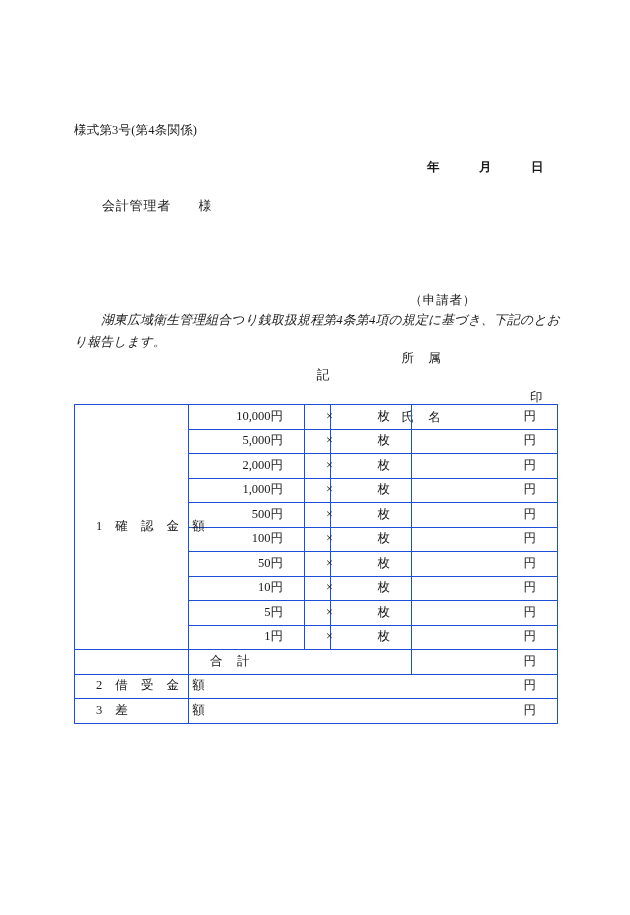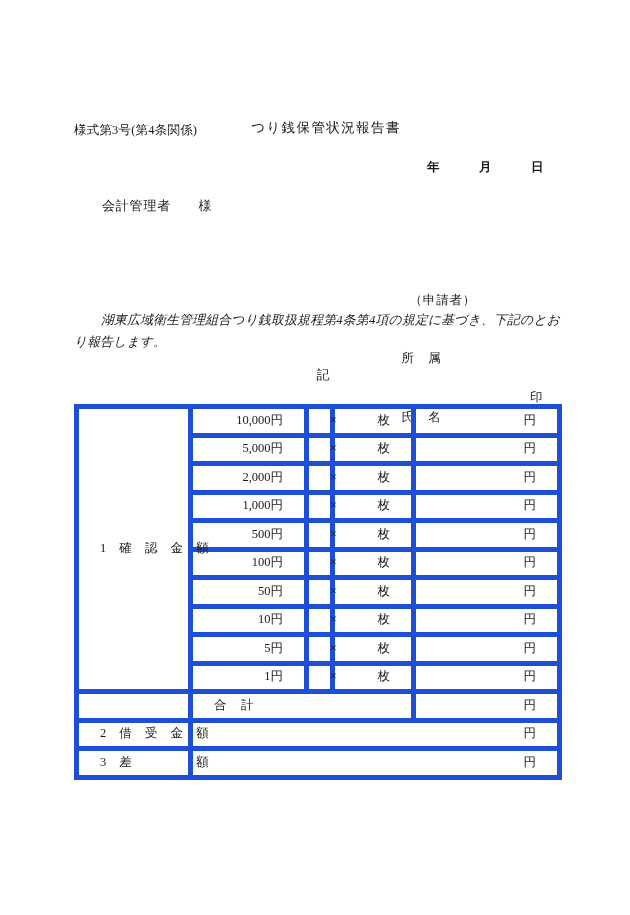--- a/index.html
+++ b/index.html
@@ -116,21 +116,21 @@
   .money-table {
     position: absolute;
     left: 74px;
     top: 404px;
     width: 483px;
     border-collapse: collapse;
     table-layout: fixed;
     font-size: 12.5px;
   }
   .money-table td {
-    border: 5px solid #1d4ed8;
+    border: 1px solid #1d4ed8;
     height: 23.5px;
     padding: 0 21px;
     vertical-align: middle;
     line-height: 1.1;
     white-space: nowrap;
   }
 
   .col-label   { width: 114px; }
   .col-denom   { width: 116px; }
   .col-times   { width: 26px; }
@@ -149,21 +149,20 @@
   .cell-total  { text-align: left; white-space: pre; letter-spacing: 1px; }
   .blank-cell  { }
 </style>
 </head>
 <body>
 
 <div class="page">
 
   <div class="form-no">様式第3号(第4条関係)</div>
 
-  <div class="doc-title">つり銭保管状況報告書</div>
 
   <div class="date-line">年　　　月　　　日</div>
 
   <div class="addressee">会計管理者　　様</div>
 
   <div class="applicant">
     <div class="row">
       <span class="paren">（申請者）</span>
     </div>
     <div class="row">

